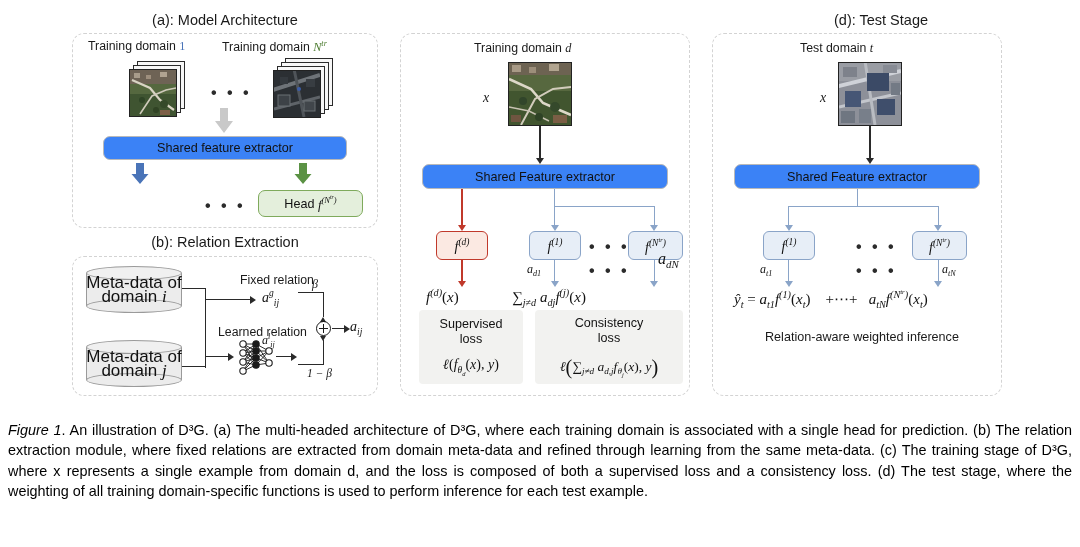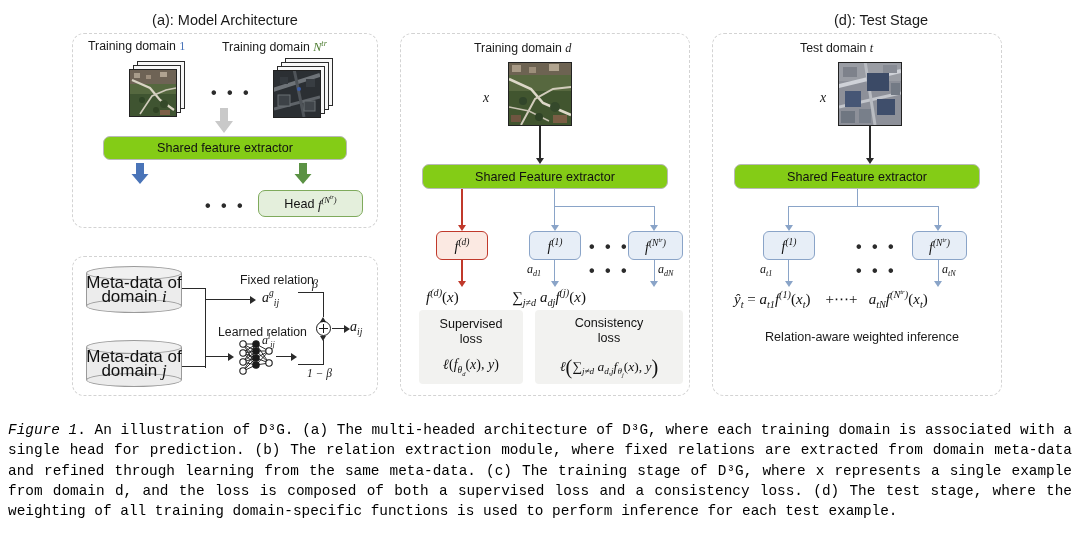--- a/index.html
+++ b/index.html
@@ -6,21 +6,21 @@
   body{width:1080px;height:547px;font-family:"Liberation Sans",sans-serif;color:#111;overflow:hidden;position:relative;}
   .fig{position:absolute;left:0;top:0;width:1080px;height:410px;}
   .panel-title{position:absolute;font-size:14.5px;color:#1a1a1a;text-align:center;white-space:nowrap;}
   .panel{position:absolute;border:1.6px dashed #d3d3d3;border-radius:12px;box-sizing:border-box;}
   .lbl{position:absolute;font-size:12.3px;color:#1a1a1a;white-space:nowrap;}
   .mi{font-family:"Liberation Serif",serif;font-style:italic;}
   .mup{font-family:"Liberation Serif",serif;}
   sup.s{font-size:.68em;vertical-align:super;}
   sub.s{font-size:.68em;vertical-align:sub;}
   .box{position:absolute;box-sizing:border-box;display:flex;align-items:center;justify-content:center;text-align:center;}
-  .gbox{background:#84cc16;border:1px solid #b9b9b9;border-radius:7px;font-size:12.6px;color:#111;text-align:center;}
+  .gbox{background:#3b82f6;border:1px solid #b9b9b9;border-radius:7px;font-size:12.6px;color:#111;text-align:center;}
   .bbox{background:#dde6f3;border:1.5px solid #6f8fc4;border-radius:7px;font-size:12.6px;}
   .grbox{background:#e4efdc;border:1.5px solid #7faa5c;border-radius:7px;font-size:12.6px;}
   .lbbox{background:#e7eef7;border:1.2px solid #8aa4c8;border-radius:6px;}
   .rbox{background:#fbe9e2;border:1.5px solid #c0392b;border-radius:6px;}
   .lossbox{background:#f2f2f0;border-radius:4px;}
   .dots{position:absolute;font-size:16px;letter-spacing:3px;color:#2b2b2b;font-weight:bold;}
   .thumb{position:absolute;border:1.2px solid #222;box-sizing:border-box;}
   .stackpaper{position:absolute;background:#f7f7f7;border:1.2px solid #2a2a2a;box-sizing:border-box;}
   .ln{position:absolute;background:#2a2a2a;}
   .ln.blue{background:#8aa4c8;}
@@ -30,21 +30,21 @@
   .ah-down.blue{border-top-color:#8aa4c8;}
   .ah-down.red{border-top-color:#c0392b;}
   .ah-right{border-top:4px solid transparent;border-bottom:4px solid transparent;border-left:6px solid #2a2a2a;}
   .ah-up{border-left:3.5px solid transparent;border-right:3.5px solid transparent;border-bottom:5px solid #2a2a2a;}
   .fatarrow{position:absolute;}
   .cyl{position:absolute;box-sizing:border-box;}
   .cyl .body{position:absolute;left:0;right:0;top:7px;bottom:7px;background:#ececec;border-left:1px solid #9a9a9a;border-right:1px solid #9a9a9a;}
   .cyl .top{position:absolute;left:0;right:0;top:0;height:14px;background:#f0f0f0;border:1px solid #9a9a9a;border-radius:50%;box-sizing:border-box;}
   .cyl .bot{position:absolute;left:0;right:0;bottom:0;height:14px;background:#ececec;border:1px solid #9a9a9a;border-radius:50%;box-sizing:border-box;}
   .cyl .txt{position:absolute;left:0;right:0;top:50%;transform:translateY(-50%);text-align:center;font-size:17px;line-height:14px;color:#111;}
-  .caption{position:absolute;left:8px;top:420px;width:1064px;font-family:Liberation Mono, monospace;font-size:14.4px;line-height:20.3px;color:#000;text-align:justify;}
+  .caption{position:absolute;left:8px;top:420px;width:1064px;font-family:Liberation Sans, sans-serif;font-size:14.4px;line-height:20.3px;color:#000;text-align:justify;}
   .caption .fg{font-style:italic;}
   .formula{position:absolute;font-family:"Liberation Serif",serif;white-space:nowrap;color:#111;}
   .oplus{position:absolute;width:15px;height:15px;border:1.4px solid #1a1a1a;border-radius:50%;box-sizing:border-box;}
   .oplus:before,.oplus:after{content:"";position:absolute;background:#1a1a1a;}
   .oplus:before{left:2px;right:2px;top:6px;height:1.4px;}
   .oplus:after{top:2px;bottom:2px;left:6px;width:1.4px;}
   svg{display:block;overflow:visible;}
 </style>
 </head>
 <body>
@@ -126,20 +126,21 @@
     <svg width="20" height="22" viewBox="0 0 20 22">
         <path d="M6 0 h8 v11 h4.5 l-8.5 10 l-8.5 -10 h4.5 z" fill="#5b9244"></path>
       </svg>
   </div>
 
   <div class="dots" style="left:205px;top:197px;">• • •</div>
   <div class="box grbox" style="left:258px;top:190px;width:105px;height:27px;">
     <span><span>Head</span> <span class="mi"><span>f</span><sup class="s"><span>(N</span><sup class="s">tr</sup><span>)</span></sup></span></span>
   </div>
 
+  <div class="panel-title" style="left:72px;top:234px;width:306px;">(b): Relation Extraction</div>
   <div class="panel" style="left:72px;top:256px;width:306px;height:140px;"></div>
 
   <div class="cyl" style="left:86px;top:266px;width:96px;height:47px;">
     <div class="body"></div>
       <div class="bot"></div>
       <div class="top"></div>
     <div class="txt">
       <div>Meta-data of</div>
       <div>domain <span class="mi">i</span></div>
     </div>
@@ -296,21 +297,21 @@
   <div class="arrowhead ah-down red" style="left:457.8px;top:281px;"></div>
   <div class="ln blue" style="left:554px;top:260px;width:1.4px;height:22px;"></div>
   <div class="arrowhead ah-down blue" style="left:550.7px;top:281px;"></div>
   <div class="ln blue" style="left:653.6px;top:260px;width:1.4px;height:22px;"></div>
   <div class="arrowhead ah-down blue" style="left:650.3px;top:281px;"></div>
   <div class="dots" style="left:589px;top:262px;">• • •</div>
 
   <div class="formula" style="left:527px;top:262px;font-size:12px;">
     <span class="mi"><span>a</span><sub class="s">d1</sub></span>
   </div>
-  <div class="formula" style="left:658px;top:262px;font-size:12px;">
+  <div class="formula" style="left:658px;top:250px;font-size:16px;">
     <span class="mi"><span>a</span><sub class="s">dN</sub></span>
   </div>
 
   <div class="formula" style="left:426px;top:287px;font-size:15px;">
     <span class="mi">f</span><sup class="s mi">(d)</sup><span class="mup">(</span><span class="mi">x</span><span class="mup">)</span>
   </div>
   <div class="formula" style="left:512px;top:287px;font-size:15px;">
     <span class="mup">∑</span><sub class="s mi">j≠d</sub> <span class="mi">a</span><sub class="s mi">dj</sub><span class="mi">f</span><sup class="s mi">(j)</sup><span class="mup">(</span><span class="mi">x</span><span class="mup">)</span>
   </div>
 

